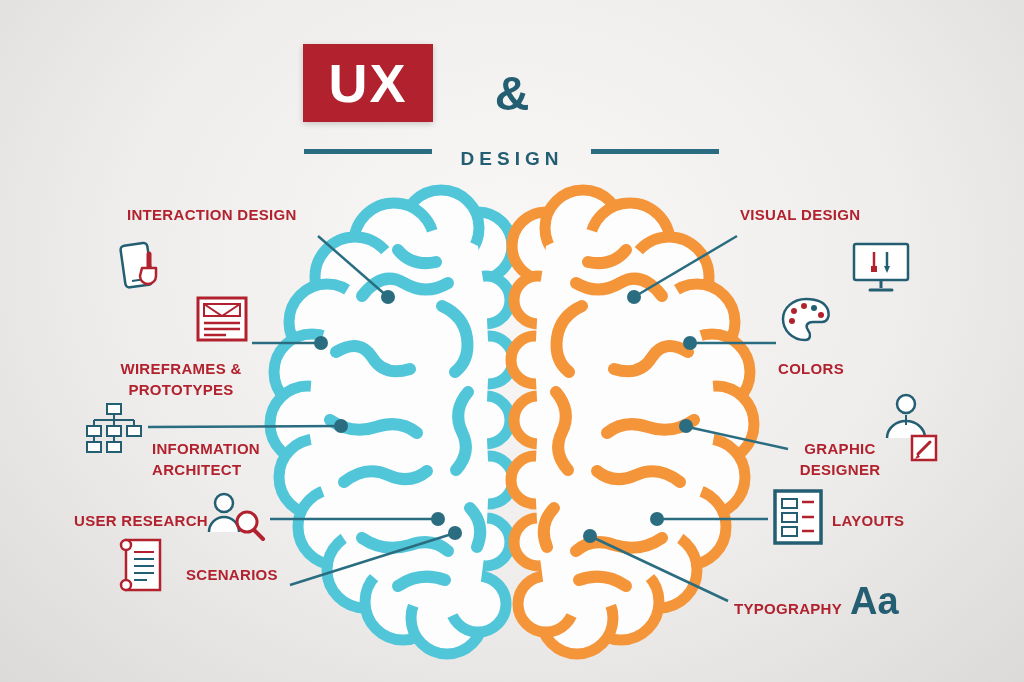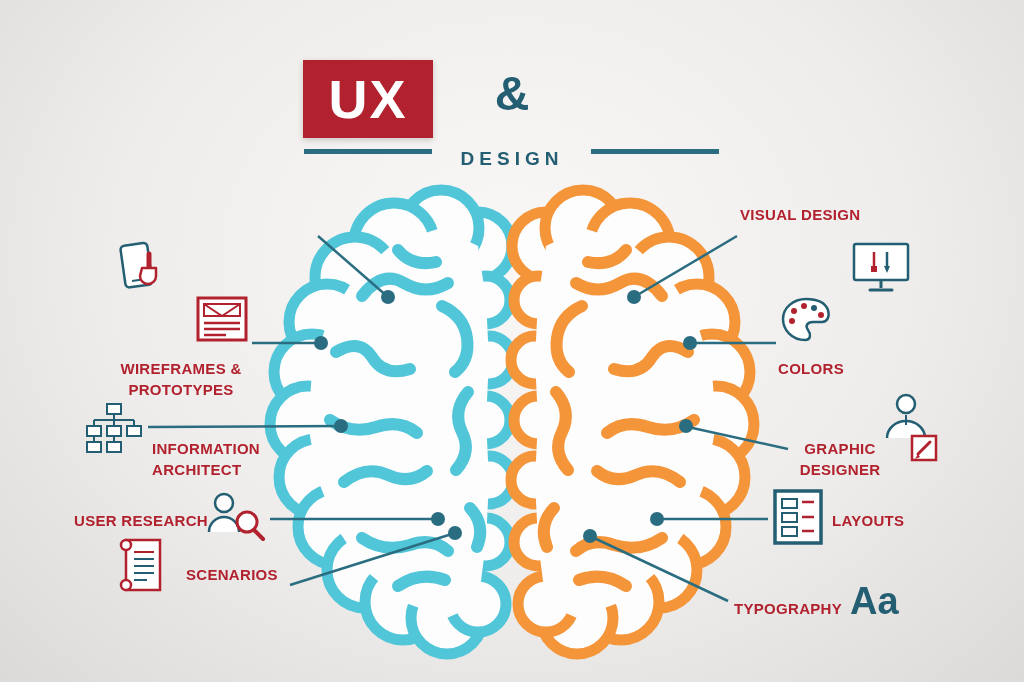--- a/index.html
+++ b/index.html
@@ -124,26 +124,27 @@
       <circle cx="438" cy="519" r="7"></circle>
       <circle cx="455" cy="533" r="7"></circle>
       <circle cx="634" cy="297" r="7"></circle>
       <circle cx="690" cy="343" r="7"></circle>
       <circle cx="686" cy="426" r="7"></circle>
       <circle cx="657" cy="519" r="7"></circle>
       <circle cx="590" cy="536" r="7"></circle>
     </g>
   </svg>
 
-  <div class="badge" style="left:303px;top:60px;">UX</div>
+  <div class="badge" style="left:303px;top:44px;">UX</div>
   <div class="underline" style="left:304px;top:149px;"></div>
   <div class="amp">&amp;</div>
   <div class="underline" style="left:591px;top:149px;"></div>
   <div class="design">DESIGN</div>
 
+  <div class="label nowrap" style="left:127px;top:204px;">INTERACTION DESIGN</div>
   <span class="icon" style="left:118px;top:238px;">
     <svg width="48" height="56" viewBox="0 0 48 56">
       <g transform="rotate(-8 20 28)">
         <rect x="5" y="6" width="27" height="42" rx="4" fill="#fff" stroke="#235e72" stroke-width="2.5"></rect>
         <line x1="12" y1="42" x2="24" y2="42" stroke="#235e72" stroke-width="2"></line>
       </g>
       <path d="M31 16 v13" stroke="#b1222e" stroke-width="5" stroke-linecap="round" fill="none"></path>
       <path d="M24 30 h14 v8 a8 8 0 0 1 -8 8 a8 8 0 0 1 -8 -8 z" fill="#fff" stroke="#b1222e" stroke-width="2.5" stroke-linejoin="round"></path>
     </svg>
   </span>

